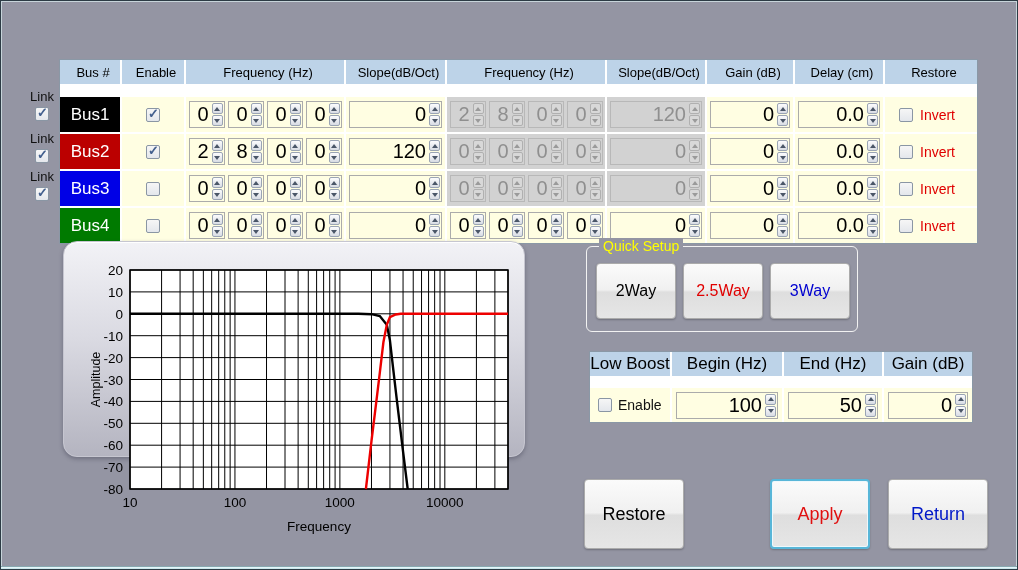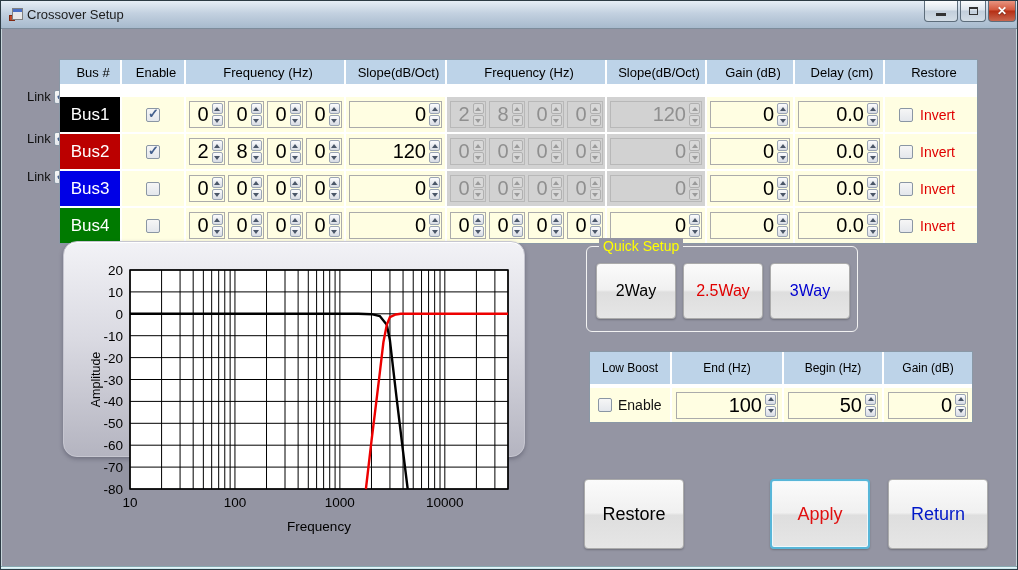--- a/index.html
+++ b/index.html
@@ -60,21 +60,21 @@
   .spin.dn::after { border-top:4px solid #4a5668; }
   .nud.dis .spin { background:#d8d8d8; border-color:#b0b0b0; }
   .nud.dis .spin.up::after { border-bottom-color:#9a9a9a; }
   .nud.dis .spin.dn::after { border-top-color:#9a9a9a; }
 
   
   .cb { width:14px; height:14px; background:linear-gradient(180deg,#f6f6f6,#e4e7ec); border:1px solid #8a96a4; border-radius:2px; position:relative; cursor:pointer; flex:none; }
   .cb.checked::after { content:"\2713"; position:absolute; left:1px; top:-3px; font-size:13px; font-weight:bold; color:#44608e; }
 
   
-  .link-group { position:absolute; width:30px; display:flex; flex-direction:row; align-items:center; gap:3px; }
+  .link-group { position:absolute; width:30px; display:flex; flex-direction:column; align-items:center; gap:3px; }
   .link-group .lbl { font-size:13px; color:#101010; }
 
   
   .chart-panel {
     position:absolute; left:62px; top:240px; width:462px; height:216px; border-radius:14px;
     background:linear-gradient(180deg,#f2f2f6 0%,#dadae2 45%,#b4b4c0 100%);
     border:1px solid #c6c6d0; box-shadow:0 2px 4px rgba(40,40,60,.35), inset 0 1px 0 #ffffff;
   }
   .chart-panel svg { position:absolute; left:0; top:0; }
 
@@ -88,48 +88,31 @@
     box-shadow:0 1px 2px rgba(0,0,0,.25);
   }
   .qs-btn { width:80px; height:56px; font-size:16px; }
 
   
   .lb-table {
     position:absolute; left:588px; top:350px;
     display:grid; grid-template-columns:80px 110px 98px 88px; grid-auto-rows:34px; gap:2px;
     background:#fff; border:1px solid #8a98a6;
   }
-  .lb-table .hdr { height:32px; background:#bdd3e8; display:flex; align-items:center; justify-content:center; font-size:12px; }
+  .lb-table .hdr { height:24px; background:#bdd3e8; display:flex; align-items:center; justify-content:center; font-size:17px; }
   .lb-enable { justify-content:flex-start; padding-left:8px; gap:6px; font-size:14px; color:#111; }
 
   
   .action-btn { position:absolute; width:100px; height:70px; font-size:18px; }
   .action-btn.focused { border:2px solid #58b6d8; box-shadow:inset 0 0 0 1px #eef8fc, 0 1px 2px rgba(0,0,0,.25);text-align:center; }
 </style>
 </head>
 <body>
 
 <div class="window">
-  <div class="titlebar">
-    <div class="form-icon">
-      <div class="sq"></div>
-        <div class="win"></div>
-        <div class="win-bar"></div>
-    </div>
-    <div class="title-text">Crossover Setup</div>
-    <div class="winbtn" style="left:923px; width:34px;">
-        <div class="glyph-min"></div>
-      </div>
-    <div class="winbtn" style="left:959px; width:26px;">
-        <div class="glyph-max"></div>
-      </div>
-    <div class="winbtn close" style="left:987px; width:28px;">
-        <span class="glyph-x">✕</span>
-      </div>
-  </div>
 
   <div id="links">
       <div class="link-group" style="left: 26px; top: 88px;">
         <span class="lbl">Link</span>
         <span class="cb checked"></span>
       </div>
       <div class="link-group" style="left: 26px; top: 130px;">
         <span class="lbl">Link</span>
         <span class="cb checked"></span>
       </div>
@@ -642,22 +625,22 @@
     <div class="qs-label">Quick Setup</div>
     <div class="qs-buttons" id="qs-buttons">
         <div class="btn qs-btn" style="color: rgb(0, 0, 0);">2Way</div>
         <div class="btn qs-btn" style="color: rgb(224, 0, 0);">2.5Way</div>
         <div class="btn qs-btn" style="color: rgb(0, 0, 208);">3Way</div>
       </div>
   </div>
 
   <div class="lb-table" id="lb-table">
       <div class="hdr">Low Boost</div>
+      <div class="hdr">Begin (Hz)</div>
       <div class="hdr">End (Hz)</div>
-      <div class="hdr">Begin (Hz)</div>
       <div class="hdr">Gain (dB)</div>
       <div class="cell lb-enable">
         <span class="cb"></span>
         <span>Enable</span>
       </div>
       <div class="cell">
         <div class="nud" style="width: 102px;">
           <span class="val">100</span>
           <span class="spincol">
             <span class="spin up"></span>

